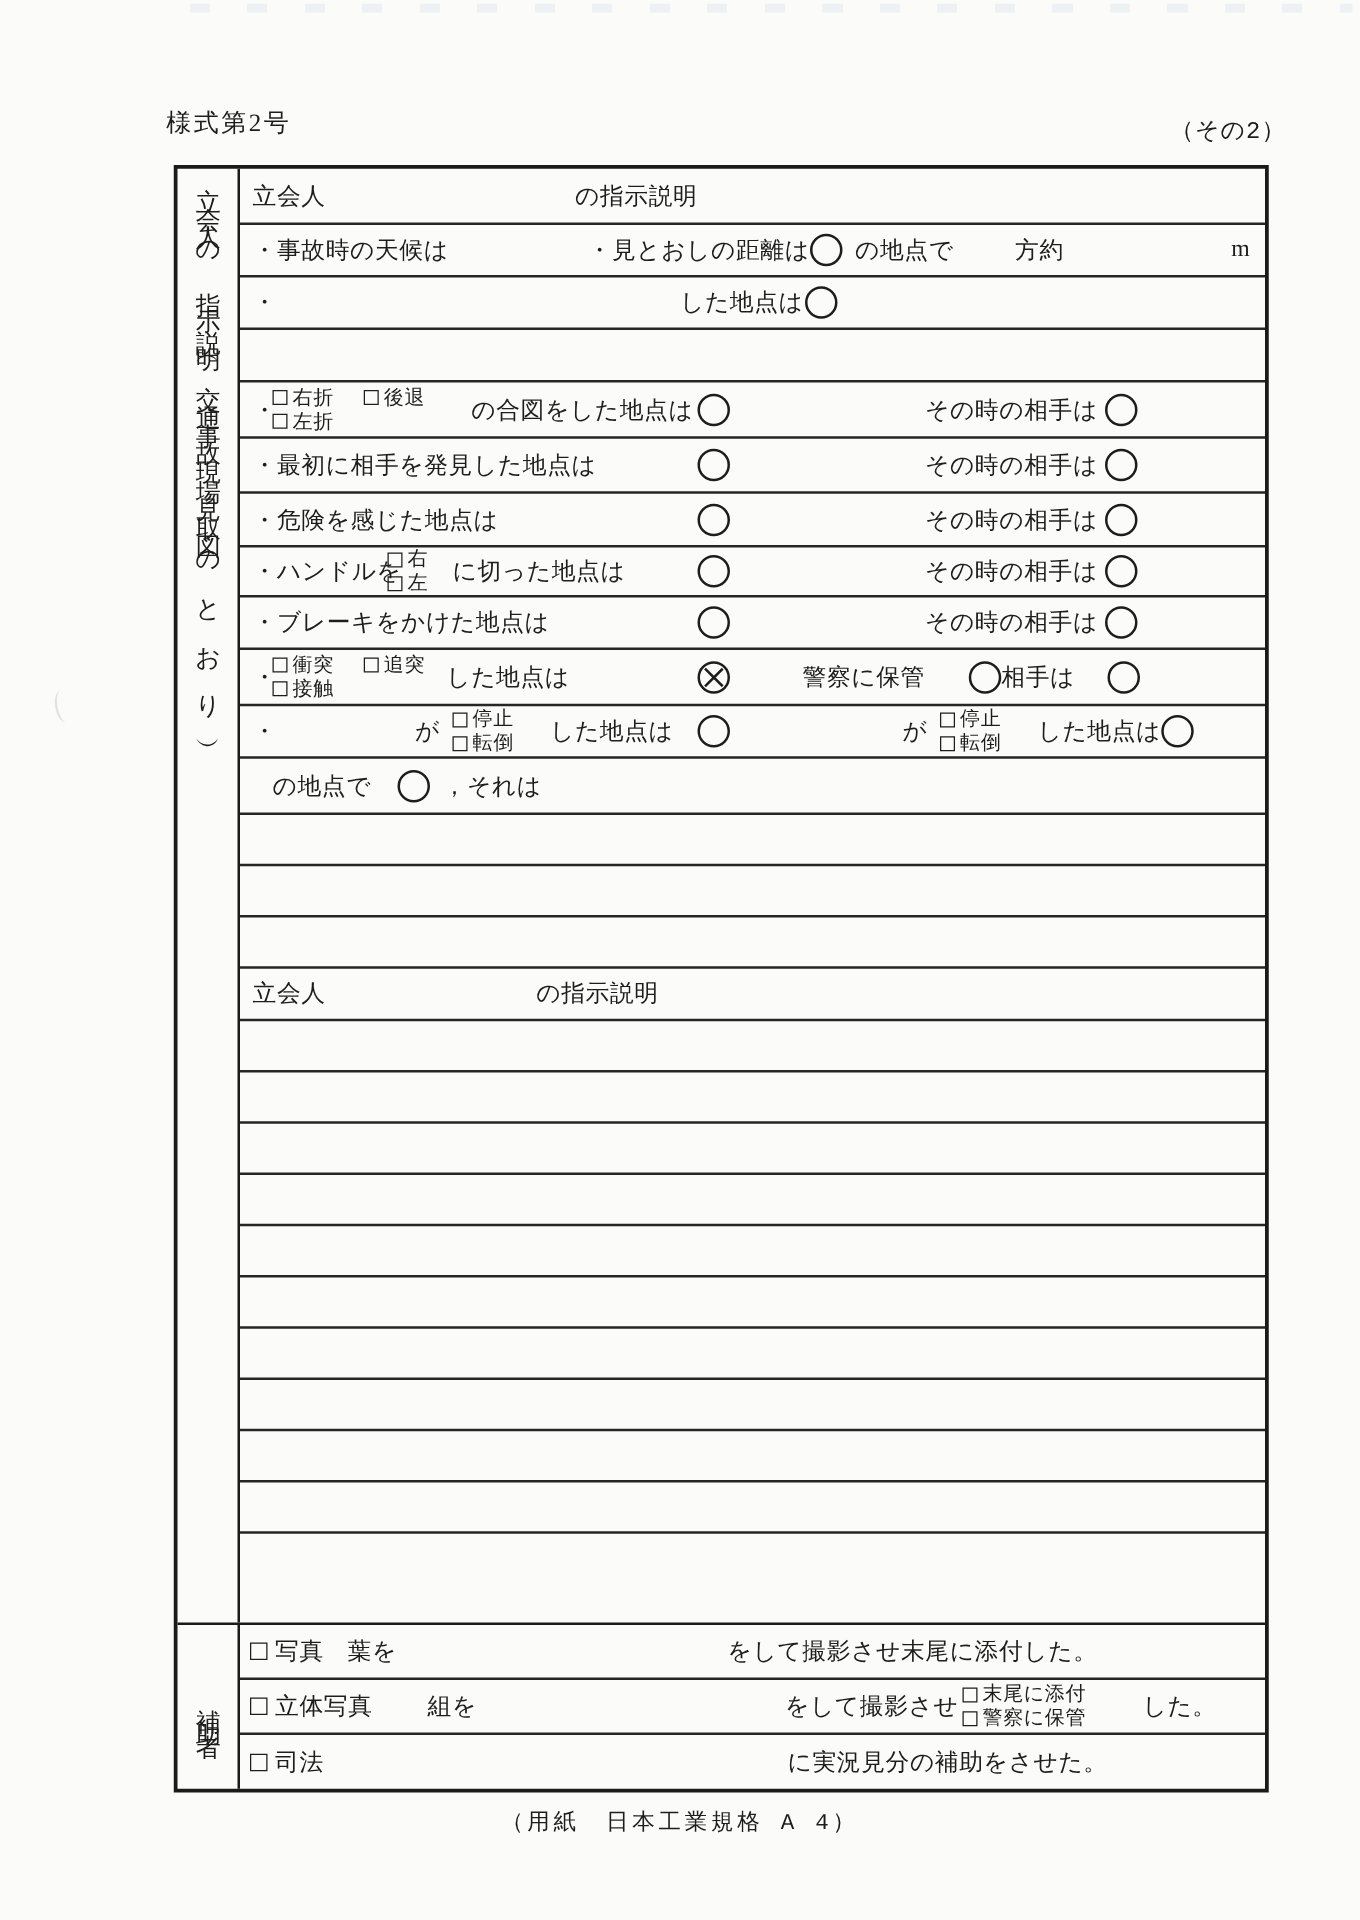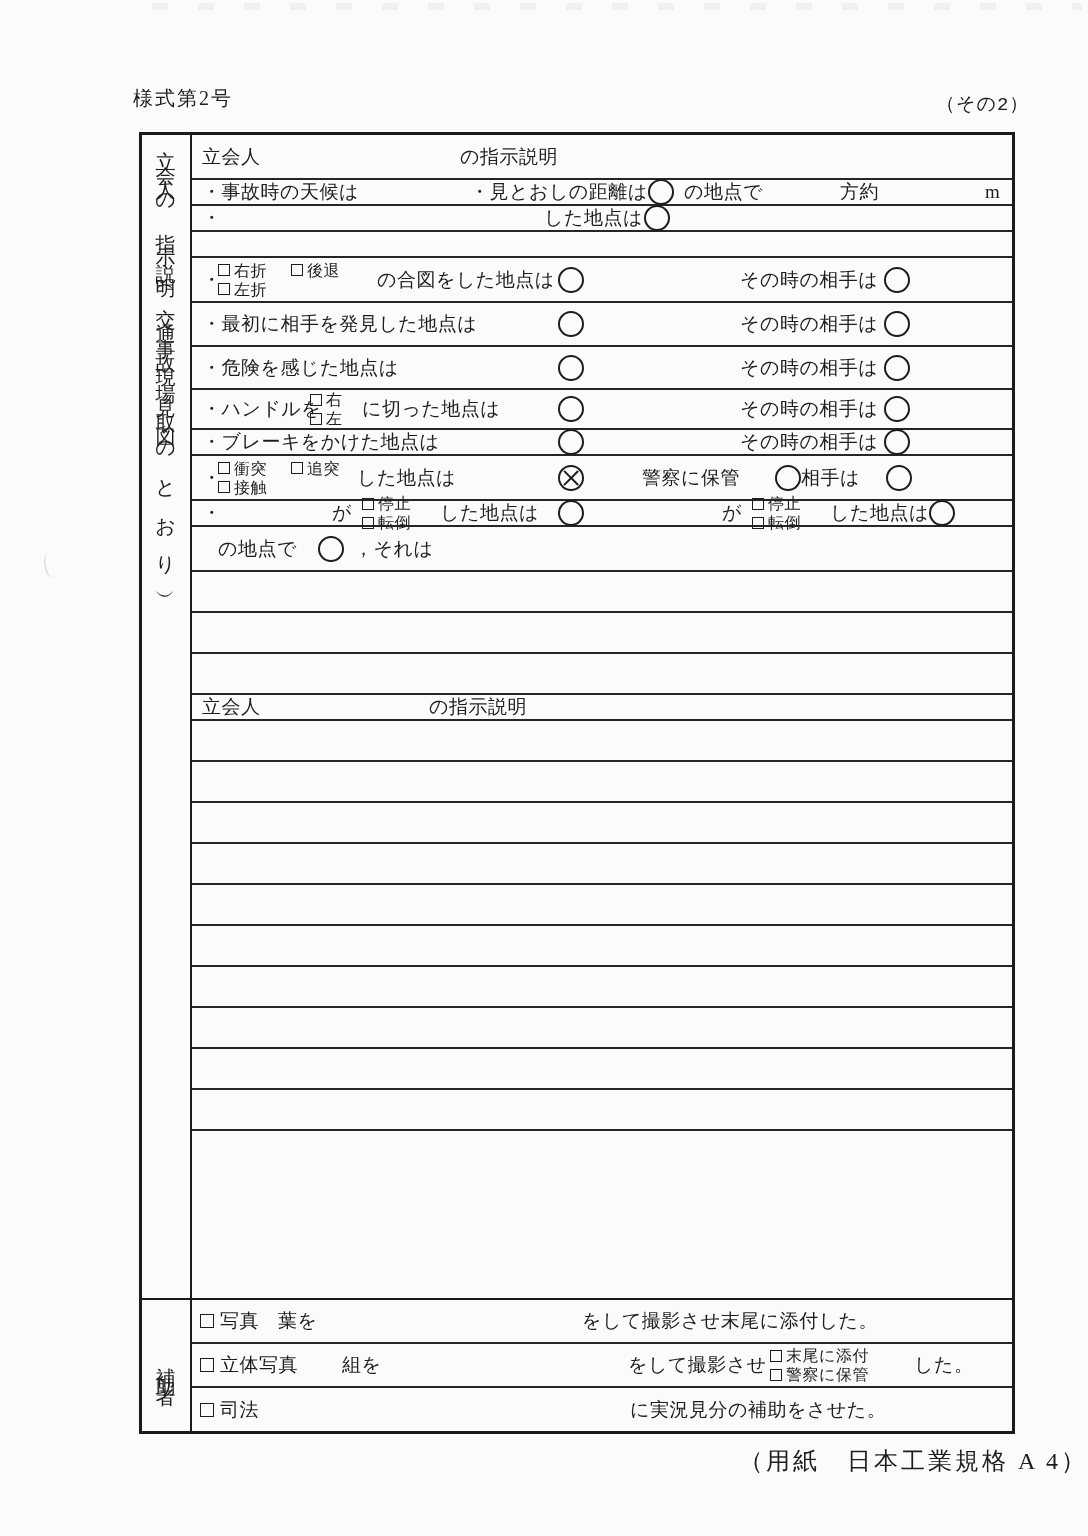--- a/index.html
+++ b/index.html
@@ -6,38 +6,38 @@
   body{
     width:1088px;height:1536px;position:relative;background:#fbfbf9;color:#1d1d1d;
     font-family:"Liberation Serif","DejaVu Serif",serif;overflow:hidden;
   }
   .scan-top{position:absolute;left:152px;top:3px;width:930px;height:7px;
     background:repeating-linear-gradient(90deg,#eef1f3 0 16px,transparent 16px 46px);}
   .artifact-left{position:absolute;left:44px;top:552px;width:12px;height:26px;
     border-left:2px solid #e0e3e5;border-radius:50% 0 0 50%;transform:rotate(-10deg);}
   .form-no{position:absolute;left:133px;top:85px;font-size:20px;letter-spacing:2px;}
   .page-marker{position:absolute;left:936px;top:91px;font-size:19px;letter-spacing:1px;font-family:Liberation Mono, monospace;}
-  .footer{position:absolute;left:0;right:0;top:1445px;text-align:right;font-size:24px;letter-spacing:3px;}
+  .footer{position:absolute;left:0;right:0;top:1445px;text-align:center;font-size:18px;letter-spacing:3px;font-family:Liberation Mono, monospace;}
 
   .table{position:absolute;left:139px;top:132px;width:876px;height:1302px;
     border:3px solid #1a1a1a;box-sizing:border-box;display:flex;flex-direction:column;}
   .band{display:flex;min-height:0;}
   .band1{flex:1 1 auto;border-bottom:2.5px solid #1a1a1a;}
   .band2{flex:0 0 131px;}
   .sidecol{flex:0 0 50px;border-right:2px solid #1a1a1a;box-sizing:border-box;}
   .side-main{display:flex;justify-content:center;}
   .side-assist{display:flex;justify-content:center;align-items:center;}
   .vtext{writing-mode:vertical-rl;text-orientation:mixed;font-size:20px;
     letter-spacing:15px;line-height:46px;}
   .side-assist .vtext{letter-spacing:10px;}
   .content{flex:1 1 auto;display:flex;flex-direction:column;min-width:0;}
 
   .row{position:relative;border-bottom:2px solid #262626;box-sizing:border-box;flex:0 0 auto;}
   .row.last{border-bottom:none;flex:1 1 auto;}
-  .rh45{height:45px}.rh44{height:44px}.rh43{height:43px}.rh42{height:26px}
+  .rh45{height:45px}.rh44{height:44px}.rh43{height:43px}.rh42{height:42px}
   .rh41{height:41px}.rh40{height:40px}.rh38{height:38px}
   .row>*{position:absolute;top:50%;transform:translateY(-50%);white-space:nowrap;}
   .t{font-size:19px;letter-spacing:.5px;}
 
   .pt{width:26px;height:26px;border:2px solid #1d1d1d;border-radius:50%;box-sizing:border-box;}
   .ptx::before,.ptx::after{content:"";position:absolute;left:50%;top:50%;
     width:1.8px;height:20px;background:#1d1d1d;}
   .ptx::before{transform:translate(-50%,-50%) rotate(45deg);}
   .ptx::after{transform:translate(-50%,-50%) rotate(-45deg);}
 
@@ -68,21 +68,21 @@
       <div class="row rh45">
         <span class="t" style="left:10px">立会人</span>
         <span class="t" style="left:268px">の指示説明</span>
       </div>
 
       <div class="row rh42">
         <span class="t" style="left:10px">・事故時の天候は</span>
         <span class="t" style="left:278px">・見とおしの距離は</span>
         <span class="pt" style="left:456px"></span>
         <span class="t" style="left:492px">の地点で</span>
-        <span class="t" style="left:648px">方約</span>
+        <span class="t" style="left:620px">方約</span>
         <span class="t" style="left:793px">m</span>
       </div>
 
       <div class="row rh42">
         <span class="t" style="left:10px">・</span>
         <span class="t" style="left:352px">した地点は</span>
         <span class="pt" style="left:452px"></span>
       </div>
 
       <div class="row rh42"></div>

